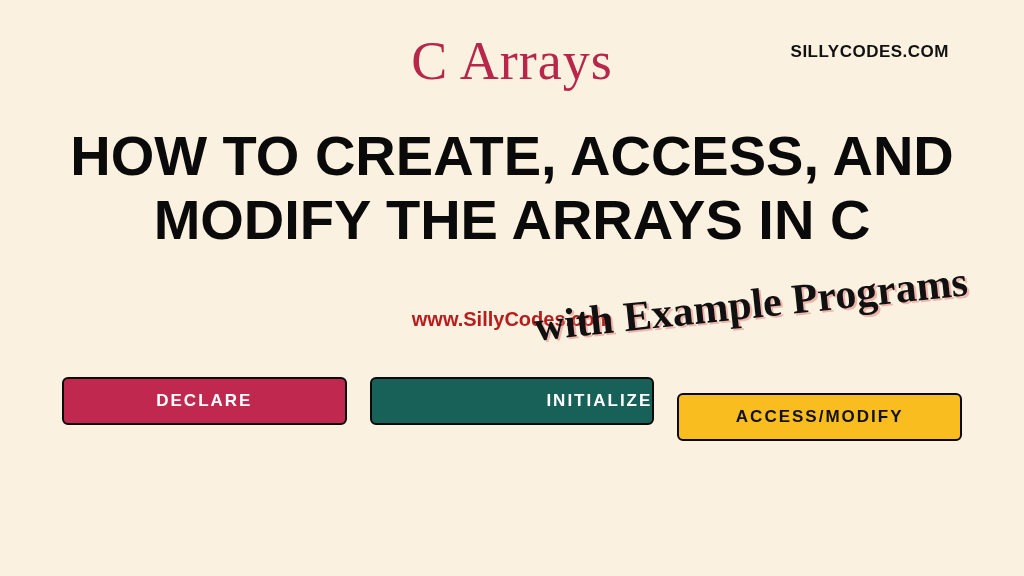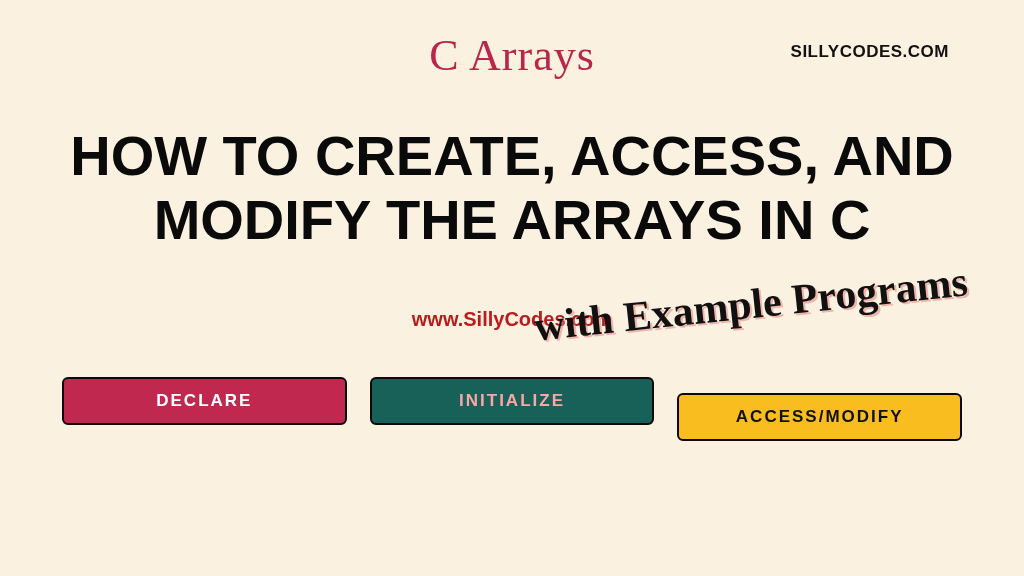--- a/index.html
+++ b/index.html
@@ -28,21 +28,21 @@
       color: #111;
       text-align: center;
     }
     
     .script-title {
       position: absolute;
       top: 30px;
       left: 50%;
       transform: translateX(-50%);
       font-family: 'Brush Script MT', cursive;
-      font-size: 44px;
+      font-size: 54px;
       color: #b8264a;
       font-weight: 400;
       letter-spacing: 1px;
     }
     
     .main-title {
       position: absolute;
       top: 124px;
       left: 50%;
       transform: translateX(-50%);
@@ -106,21 +106,22 @@
       text-transform: uppercase;
     }
     
     .btn-1 {
       background: #c0284f;
       color: #fff;
     }
     
     .btn-2 {
       background: #186159;
-      color: #fca5a5;
+      color: #ffffff;
+      justify-content: flex-end;
     }
     
     .btn-3 {
       background: #f9bd1f;
       color: #111;
       margin-top: 16px;
     }
   </style>
 </head>
 <body>

